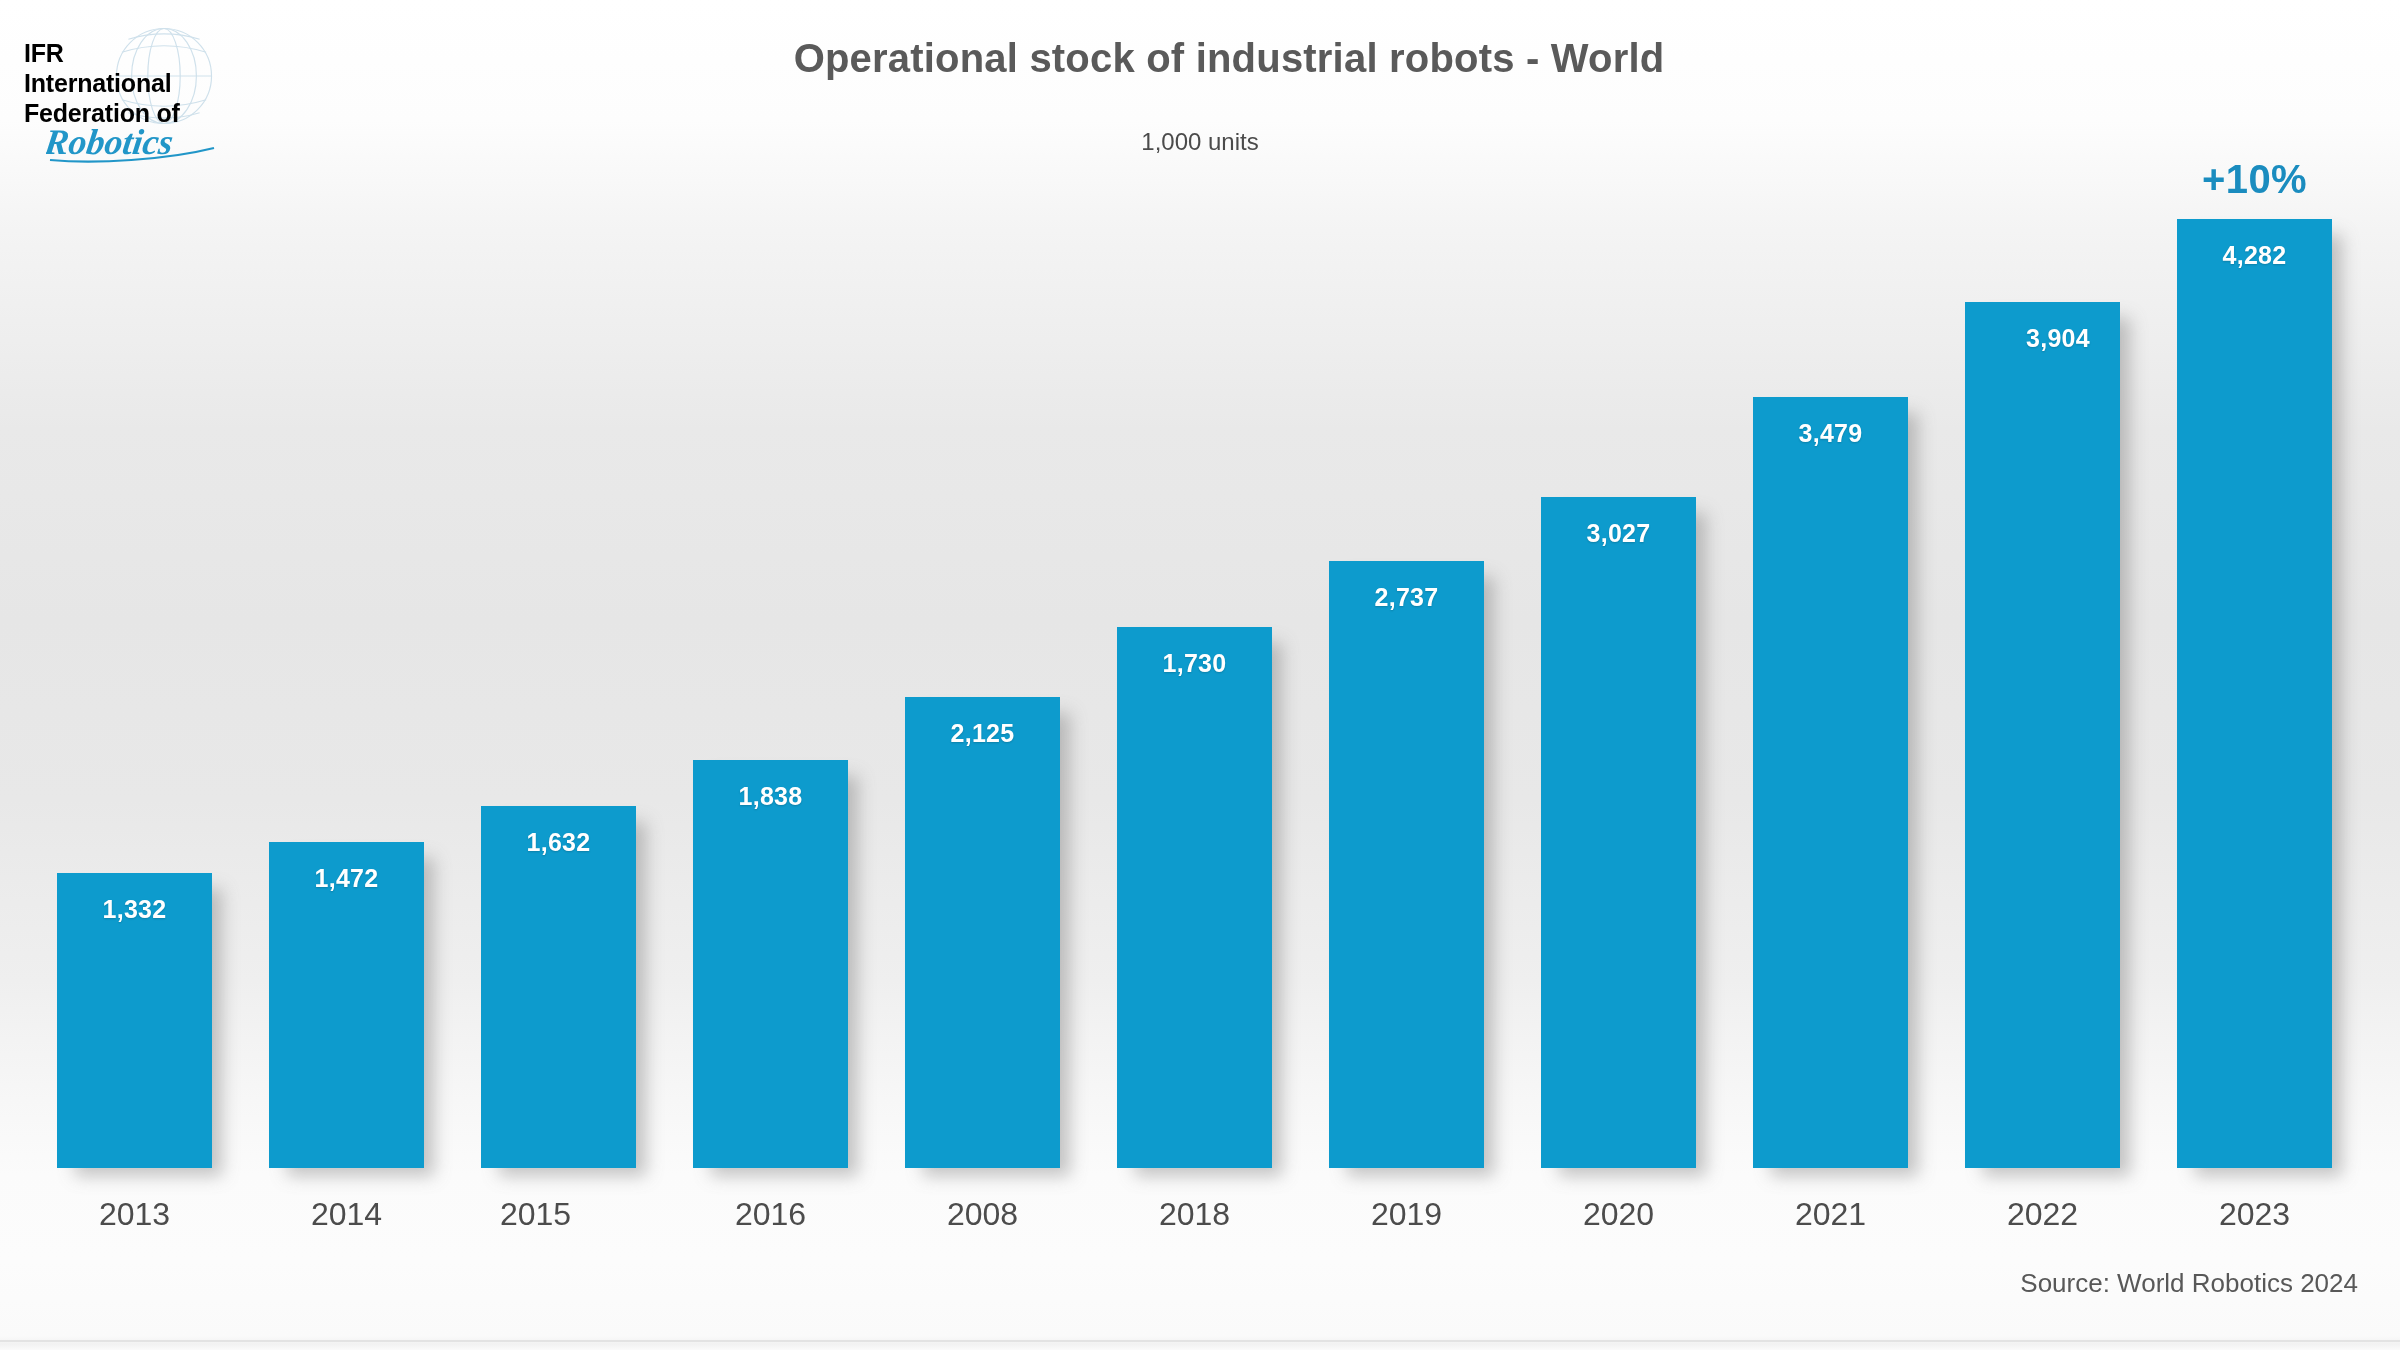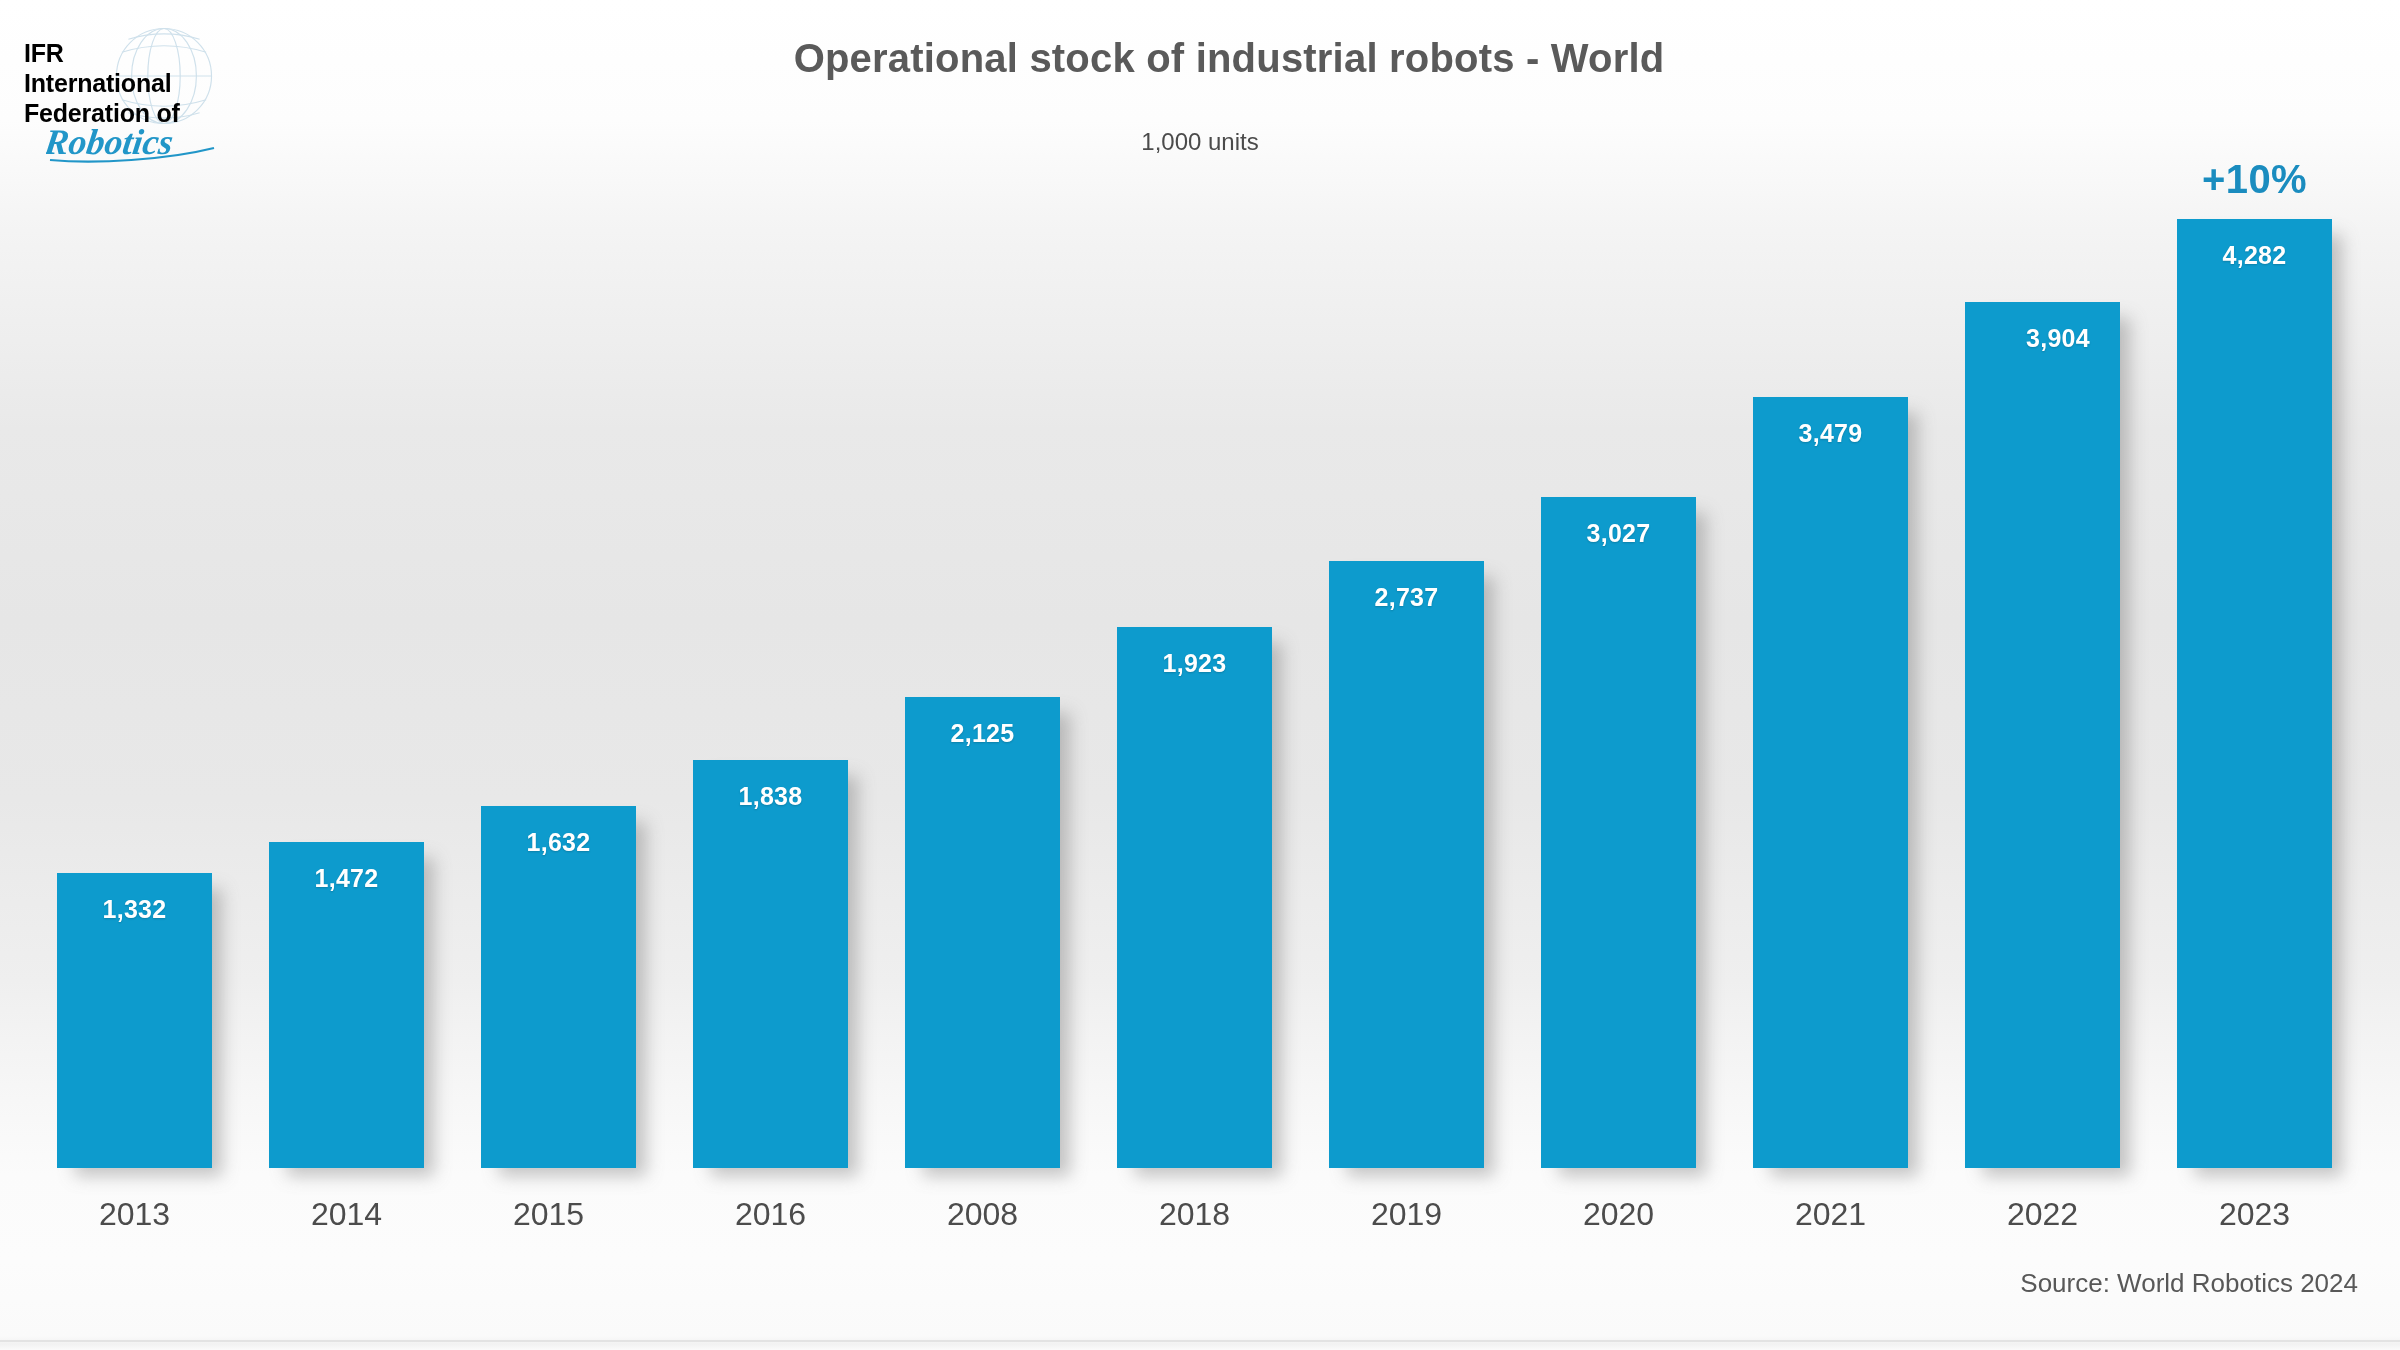--- a/index.html
+++ b/index.html
@@ -205,34 +205,34 @@
       <div class="x-label" style="left: 57px; width: 155px; top: 1196px; position: absolute;">2013</div>
       <div class="bar-group" style="left: 269px; width: 155px; bottom: 182px; height: 326.4px;">
         <div class="bar" style="width: 155px; height: 326.4px;"></div>
         <div class="bar-value" style="top: 22px;">1,472</div>
       </div>
       <div class="x-label" style="left: 269px; width: 155px; top: 1196px; position: absolute;">2014</div>
       <div class="bar-group" style="left: 481px; width: 155px; bottom: 182px; height: 361.878px;">
         <div class="bar" style="width: 155px; height: 361.878px;"></div>
         <div class="bar-value" style="top: 22px;">1,632</div>
       </div>
-      <div class="x-label" style="left: 471px; width: 155px; top: 1196px; position: absolute;">2015</div>
+      <div class="x-label" style="left: 458px; width: 155px; top: 1196px; position: absolute;">2015</div>
       <div class="bar-group" style="left: 693px; width: 155px; bottom: 182px; height: 407.557px;">
         <div class="bar" style="width: 155px; height: 407.557px;"></div>
         <div class="bar-value" style="top: 22px;">1,838</div>
       </div>
       <div class="x-label" style="left: 693px; width: 155px; top: 1196px; position: absolute;">2016</div>
       <div class="bar-group" style="left: 905px; width: 155px; bottom: 182px; height: 471.196px;">
         <div class="bar" style="width: 155px; height: 471.196px;"></div>
         <div class="bar-value" style="top: 22px;">2,125</div>
       </div>
       <div class="x-label" style="left: 905px; width: 155px; top: 1196px; position: absolute;">2008</div>
       <div class="bar-group" style="left: 1117px; width: 155px; bottom: 182px; height: 541.265px;">
         <div class="bar" style="width: 155px; height: 541.265px;"></div>
-        <div class="bar-value" style="top: 22px;">1,923</div>
+        <div class="bar-value" style="top: 22px;">1,730</div>
       </div>
       <div class="x-label" style="left: 1117px; width: 155px; top: 1196px; position: absolute;">2018</div>
       <div class="bar-group" style="left: 1329px; width: 155px; bottom: 182px; height: 606.9px;">
         <div class="bar" style="width: 155px; height: 606.9px;"></div>
         <div class="bar-value" style="top: 22px;">2,737</div>
       </div>
       <div class="x-label" style="left: 1329px; width: 155px; top: 1196px; position: absolute;">2019</div>
       <div class="bar-group" style="left: 1541px; width: 155px; bottom: 182px; height: 671.204px; margin-top: 40px;">
         <div class="bar" style="width: 155px; height: 671.204px;"></div>
         <div class="bar-value" style="top: 22px;">3,027</div>

